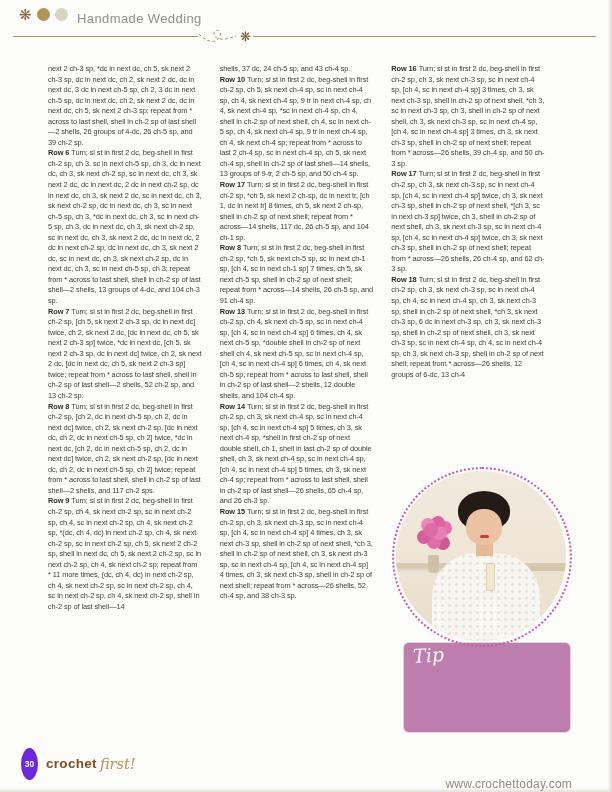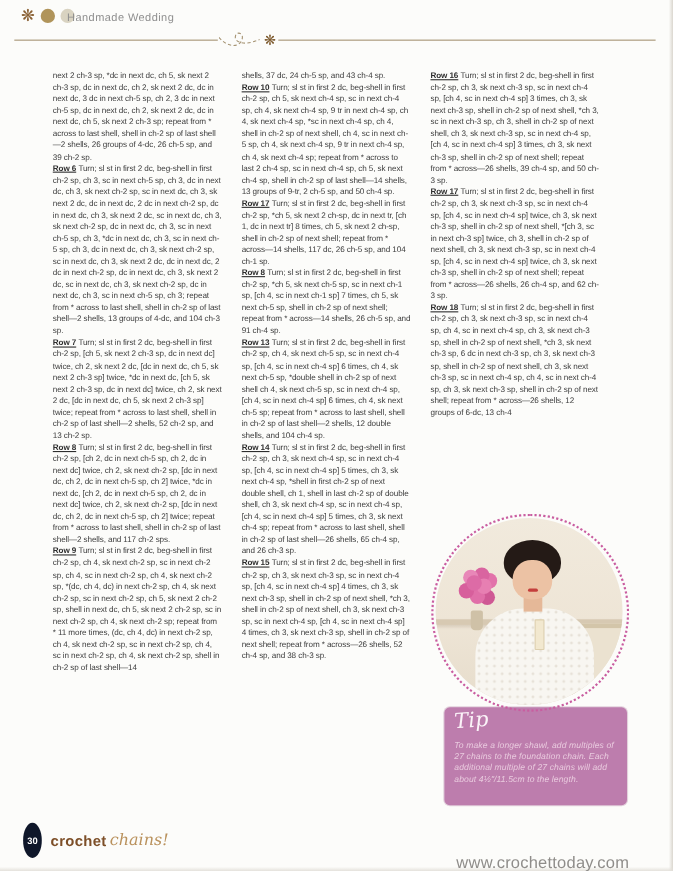--- a/index.html
+++ b/index.html
@@ -13,38 +13,38 @@
     background:linear-gradient(to left,#d9d5cd,rgba(217,213,205,0));}
   .edge-b{position:absolute;left:0;bottom:0;width:100%;height:4px;
     background:linear-gradient(to top,#e3e0da,rgba(227,224,218,0));}
 
   
   .hdr-icons{position:absolute;left:19px;top:8px;display:flex;align-items:center;gap:5px;}
   .hdr-flower{font-size:15px;line-height:13px;color:#8a6134;}
   .dot{width:13px;height:13px;border-radius:50%;display:inline-block;}
   .dot-mid{background:#b0945a;}
   .dot-light{background:#d9d3c1;}
-  .hdr-title{position:absolute;left:61px;top:11px;font-size:10px;color:#8f8f8f;letter-spacing:.4px;}
+  .hdr-title{position:absolute;left:77px;top:11px;font-size:13px;color:#8f8f8f;letter-spacing:.4px;}
   .hdr-rule{position:absolute;left:13px;right:16px;top:28px;height:16px;
     display:flex;align-items:center;}
   .rule-line{height:1px;background:#a59372;}
   .rule-left{width:185px;}
   .rule-right{flex:1;}
   .rule-swirl{margin:0 1px;}
   .rule-flower{font-size:13px;line-height:13px;color:#7d5a2e;margin:0 2px;}
 
   
   .columns{position:absolute;left:48px;top:64px;width:497px;display:flex;gap:18px;}
   .col{width:157px;}
   .col p{
     margin:0;font-size:7.4px;line-height:10.55px;color:#3d3d3d;
     letter-spacing:-0.1px;text-align:left;
   }
   .col p b{font-weight:700;color:#2e2e2e;}
-  .col p b:not(:empty){margin-right:2px;text-decoration:underline;}
+  .col p b:not(:empty){margin-right:2px;}
 
   
   .photo-area{position:absolute;left:392px;top:467px;width:182px;height:268px;}
   .photo-scene{position:absolute;left:4px;top:4px;width:170px;height:170px;border-radius:50%;
     overflow:hidden;background:linear-gradient(#f1eadd 0%,#eee5d6 55%,#e6dccb 100%);z-index:1;}
   .shelf{position:absolute;left:0;top:92px;width:100%;height:5px;background:#d7c9b2;
     box-shadow:0 2px 3px rgba(120,100,70,.18);}
   .frame{position:absolute;right:-10px;top:96px;width:48px;height:58px;
     background:#ebe2d0;border:4px solid #d3c5a9;}
   .bouquet{position:absolute;left:28px;top:52px;width:14px;height:14px;border-radius:50%;
@@ -70,28 +70,28 @@
   .tip-box{position:absolute;left:12px;top:176px;width:166px;height:89px;
     background:#bd7dad;border-radius:5px;z-index:2;box-shadow:0 0 0 1px rgba(150,80,130,.25);}
   .tip-title{position:absolute;left:9px;top:1px;font-family:"DejaVu Serif",serif;
     font-style:italic;font-size:19px;color:#fbf3f8;transform:rotate(-4deg);}
   .tip-text{position:absolute;left:9px;top:30px;width:148px;
     font-size:7.8px;line-height:10.2px;font-style:italic;color:#e9cade;letter-spacing:.1px;}
 
   
   .footer{position:absolute;left:21px;top:753px;right:40px;height:22px;
     display:flex;align-items:center;}
-  .page-badge{width:17px;height:32px;border-radius:50%;background:#0f172a;color:#fff;
+  .page-badge{width:17px;height:32px;border-radius:50%;background:#6d28d9;color:#fff;
     font-size:8.5px;font-weight:700;display:flex;align-items:center;justify-content:center;}
-  .logo{margin-left:8px;display:flex;align-items:center;}
+  .logo{margin-left:8px;display:flex;align-items:flex-start;}
   .logo-regular{font-size:13.5px;font-weight:600;color:#7d4f28;letter-spacing:.3px;}
   .logo-script{font-family:"DejaVu Serif",serif;font-style:italic;font-size:14.5px;
     color:#b9915c;margin-left:3px;}
   .spacer{flex:1;}
-  .website{font-size:15px;color:#8f8d8a;letter-spacing:.2px;margin-top:40px;}
+  .website{font-size:12px;color:#8f8d8a;letter-spacing:.2px;margin-top:40px;}
 </style>
 </head>
 <body>
 
 <div class="edge-r"></div>
 <div class="edge-b"></div>
 
 <div class="hdr-icons">
   <span class="hdr-flower">❋</span>
   <span class="dot dot-mid"></span>
@@ -140,25 +140,24 @@
     <div class="shawl"></div>
     <div class="neck"></div>
     <div class="hair"></div>
     <div class="face"></div>
     <div class="lips"></div>
     <div class="glass"></div>
   </div>
   <div class="photo-ring"></div>
   <div class="tip-box">
     <div class="tip-title">Tip</div>
-    <div class="tip-text">To make a longer shawl, add multiples of 27 chains to the foundation chain. Each additional multiple of 27 chains will add about 4½"/11.5cm to the length.</div>
   </div>
 </div>
 
 <div class="footer">
   <div class="page-badge">30</div>
   <div class="logo">
     <span class="logo-regular">crochet</span>
-    <span class="logo-script">chains!</span>
+    <span class="logo-script">first!</span>
   </div>
   <div class="spacer"></div>
   <div class="website">www.crochettoday.com</div>
 </div>
 
 </body></html>

